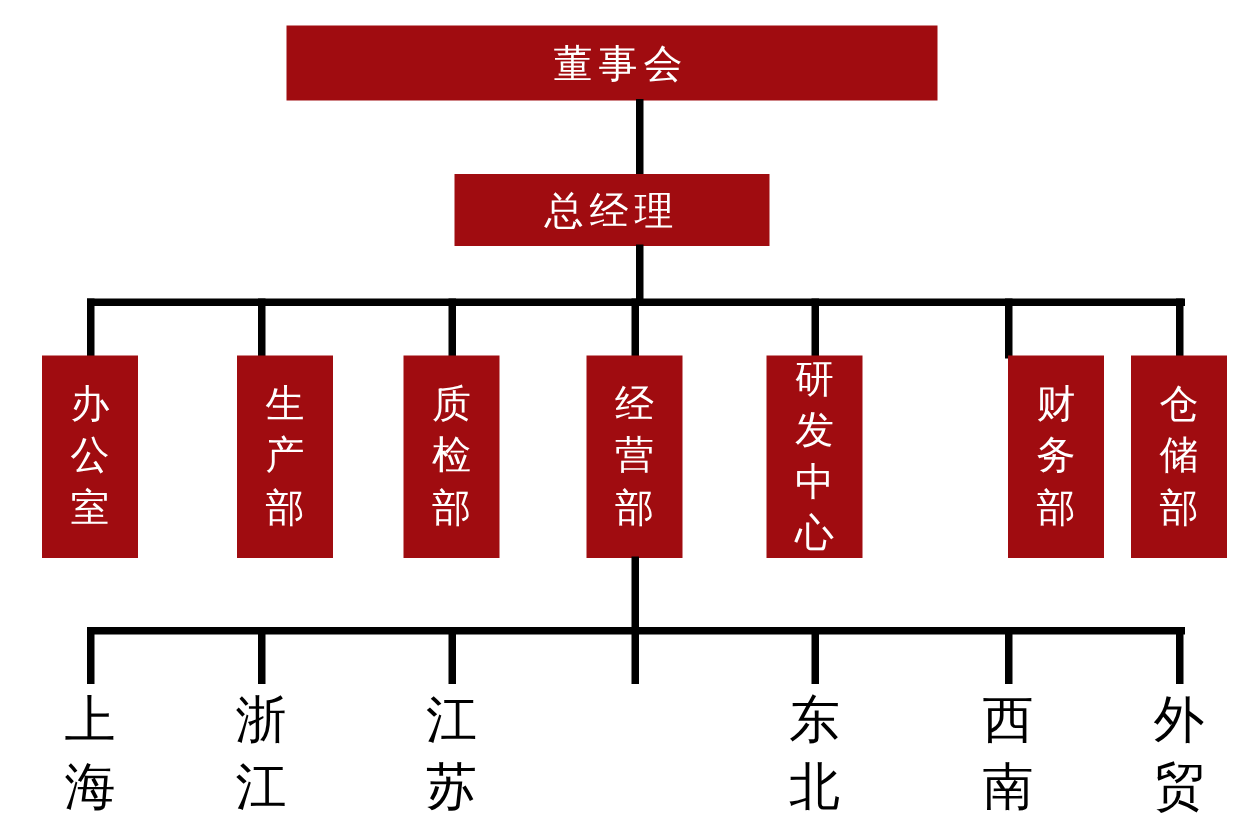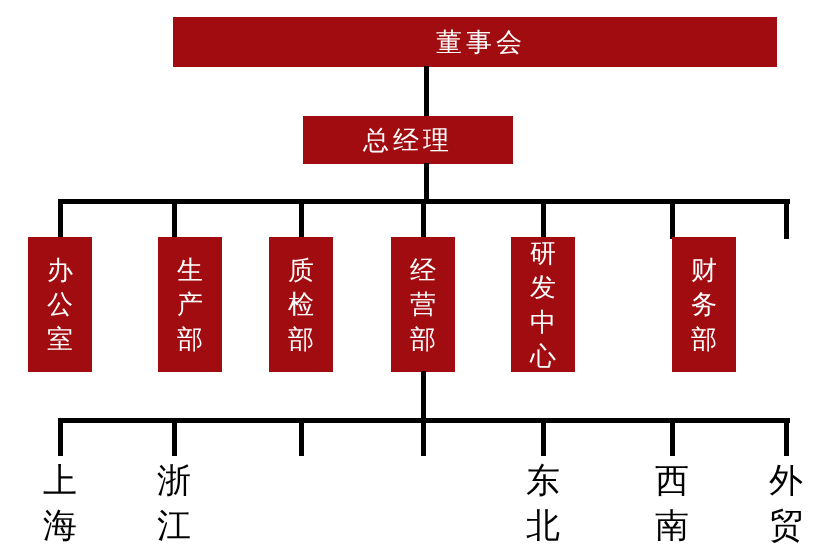--- a/index.html
+++ b/index.html
@@ -21,21 +21,21 @@
     color: #ffffff;
     display: flex;
     align-items: center;
     justify-content: center;
     box-sizing: border-box;
   }
   .node-h {
     font-size: 26px;
     letter-spacing: 4px;
   }
-  .node-board   { left: 173px; top: 17px;  width: 604px; height: 50px; padding-left: 12px; }
+  .node-board   { left: 191px; top: 17px;  width: 434px; height: 50px; padding-left: 12px; }
   .node-gm      { left: 303px; top: 116px; width: 210px; height: 48px; }
   .dept {
     top: 237px;
     width: 64px;
     height: 135px;
     font-size: 26px;
   }
   .vtext {
     display: inline-block;
     width: 1em;
@@ -116,39 +116,45 @@
   </div>
   <div class="node dept d3">
     <span class="vtext">经营部</span>
   </div>
   <div class="node dept d4">
     <span class="vtext">研发中心</span>
   </div>
   <div class="node dept d5">
     <span class="vtext">财务部</span>
   </div>
+  <div class="node dept d6">
+    <span class="vtext">仓储部</span>
+  </div>
 
   <div class="line vline v-dept-bus"></div>
 
   <div class="line bus2"></div>
 
   <div class="line stub2 c0"></div>
   <div class="line stub2 c1"></div>
   <div class="line stub2 c2"></div>
   <div class="line stub2 c3"></div>
   <div class="line stub2 c4"></div>
   <div class="line stub2 c5"></div>
   <div class="line stub2 c6"></div>
 
   <div class="region r0">
     <span class="vtext">上海</span>
   </div>
   <div class="region r1">
     <span class="vtext">浙江</span>
   </div>
+  <div class="region r2">
+    <span class="vtext">江苏</span>
+  </div>
   <div class="region r4">
     <span class="vtext">东北</span>
   </div>
   <div class="region r5">
     <span class="vtext">西南</span>
   </div>
   <div class="region r6">
     <span class="vtext">外贸</span>
   </div>
 

